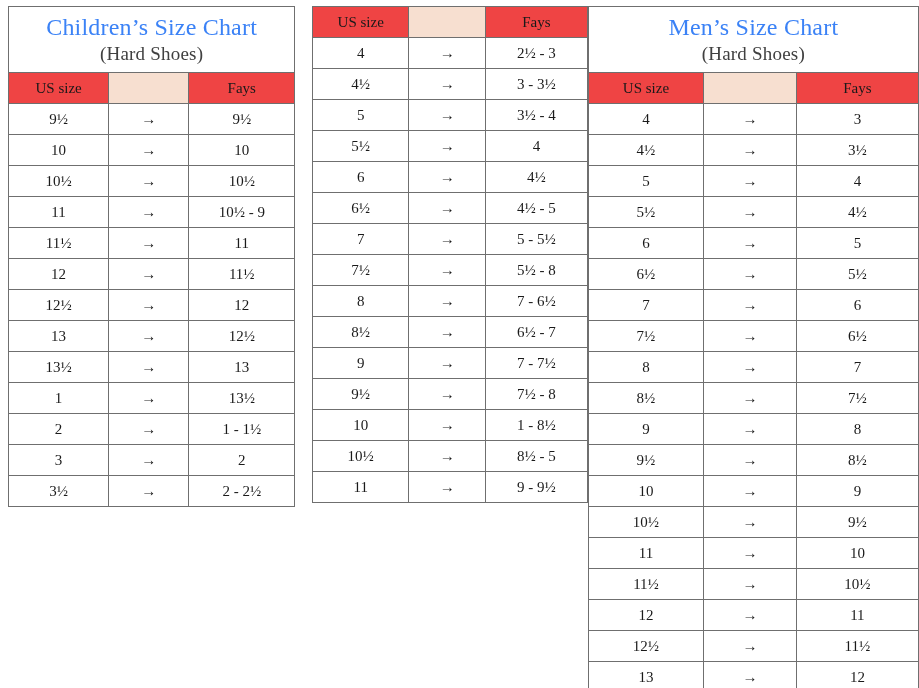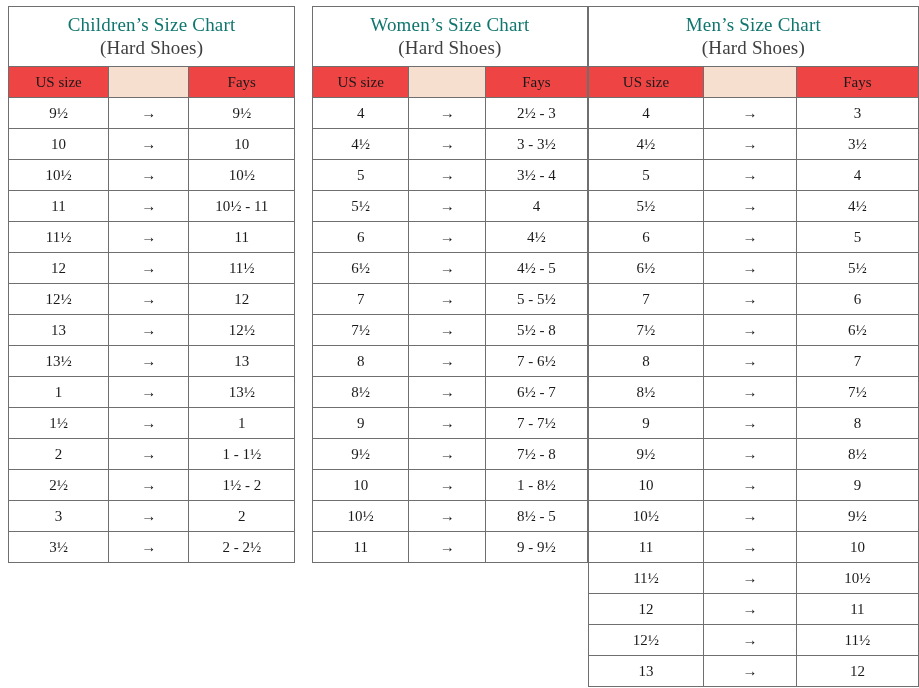--- a/index.html
+++ b/index.html
@@ -47,22 +47,22 @@
     vertical-align: middle;
     font-weight: normal;
   }
   .title-cell {
     border: 1px solid #6f6f6f;
     padding: 6px 4px 7px 4px;
     background: #ffffff;
   }
   .title-main {
     display: block;
-    font-size: 19px;
-    color: #0f766e;
+    font-size: 24px;
+    color: #3b82f6;
     line-height: 1.22;
     letter-spacing: 0.2px;
   }
   .title-sub {
     display: block;
     font-size: 19px;
     color: #404040;
     line-height: 1.22;
     letter-spacing: 0.2px;
   }
@@ -123,21 +123,21 @@
             <td>10</td>
           </tr>
           <tr class="body-row">
             <td>10½</td>
             <td class="arrow-col">→</td>
             <td>10½</td>
           </tr>
           <tr class="body-row">
             <td>11</td>
             <td class="arrow-col">→</td>
-            <td>10½ - 11</td>
+            <td>10½ - 9</td>
           </tr>
           <tr class="body-row">
             <td>11½</td>
             <td class="arrow-col">→</td>
             <td>11</td>
           </tr>
           <tr class="body-row">
             <td>12</td>
             <td class="arrow-col">→</td>
             <td>11½</td>
@@ -156,33 +156,23 @@
             <td>13½</td>
             <td class="arrow-col">→</td>
             <td>13</td>
           </tr>
           <tr class="body-row">
             <td>1</td>
             <td class="arrow-col">→</td>
             <td>13½</td>
           </tr>
           <tr class="body-row">
-            <td>1½</td>
-            <td class="arrow-col">→</td>
-            <td>1</td>
-          </tr>
-          <tr class="body-row">
             <td>2</td>
             <td class="arrow-col">→</td>
             <td>1 - 1½</td>
-          </tr>
-          <tr class="body-row">
-            <td>2½</td>
-            <td class="arrow-col">→</td>
-            <td>1½ - 2</td>
           </tr>
           <tr class="body-row">
             <td>3</td>
             <td class="arrow-col">→</td>
             <td>2</td>
           </tr>
           <tr class="body-row">
             <td>3½</td>
             <td class="arrow-col">→</td>
             <td>2 - 2½</td>
@@ -192,26 +182,20 @@
     </div>
 
     <div class="chart chart-1">
       <table class="size-table">
         <colgroup>
           <col class="col-us">
             <col class="col-arrow">
             <col class="col-fays">
         </colgroup>
         <tbody>
-          <tr>
-            <td class="title-cell" colspan="3">
-              <span class="title-main">Women’s Size Chart</span>
-              <span class="title-sub">(Hard Shoes)</span>
-            </td>
-          </tr>
           <tr class="head-row">
             <td>US size</td>
             <td class="arrow-col"></td>
             <td>Fays</td>
           </tr>
 
           <tr class="body-row">
             <td>4</td>
             <td class="arrow-col">→</td>
             <td>2½ - 3</td>

